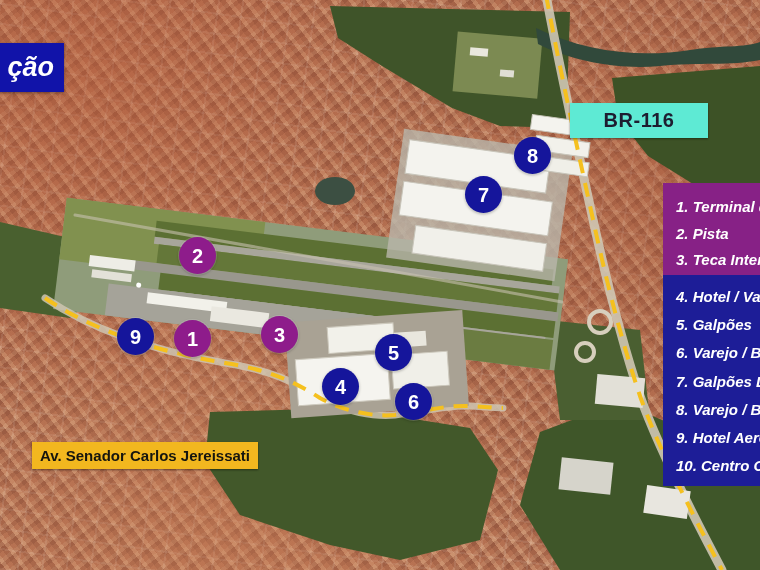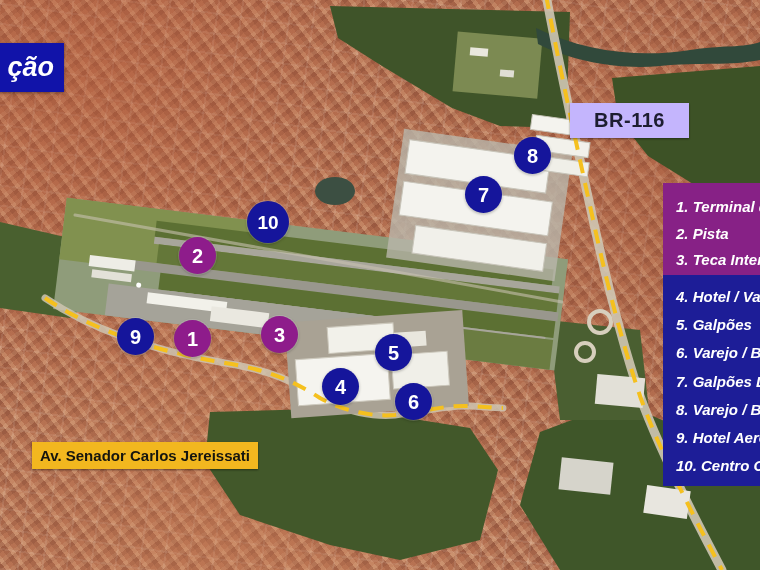--- a/index.html
+++ b/index.html
@@ -30,22 +30,22 @@
   .marker.blue{background:#15159b;}
   .marker.wide{width:42px;height:42px;font-size:19px;}
 
   
   .title-box{position:absolute;left:-14px;top:43px;width:78px;height:49px;
     background:#1113a9;color:#fff;display:flex;align-items:center;justify-content:flex-end;
     padding-right:10px;box-sizing:border-box;font-style:italic;font-weight:bold;font-size:27px;
     box-shadow:0 1px 3px rgba(0,0,0,.4);}
 
   
-  .hwy-label{position:absolute;left:570px;top:103px;width:119px;height:35px;
-    background:#c4b5fd;color:#1d1d30;font-weight:bold;font-size:20px;
+  .hwy-label{position:absolute;left:570px;top:103px;width:138px;height:35px;
+    background:#5eead4;color:#1d1d30;font-weight:bold;font-size:20px;
     display:flex;align-items:center;justify-content:center;letter-spacing:.5px;
     box-shadow:0 1px 2px rgba(0,0,0,.45);}
   .ave-label{position:absolute;left:32px;top:394px;width:226px;height:27px;
     background:#f2b71f;color:#15150f;font-weight:bold;font-size:15px;
     display:flex;align-items:center;justify-content:center;white-space:nowrap;
     box-shadow:0 1px 2px rgba(0,0,0,.45);margin-top:48px;}
 
   
   .legend{position:absolute;left:663px;width:120px;color:#fff;
     font-style:italic;font-weight:bold;font-size:15px;box-sizing:border-box;
@@ -156,23 +156,20 @@
     </div>
   <div class="marker blue" style="left:465px;top:176px;">
       <span>7</span>
     </div>
   <div class="marker blue" style="left:514px;top:137px;">
       <span>8</span>
     </div>
   <div class="marker blue" style="left:117px;top:318px;">
       <span>9</span>
     </div>
-  <div class="marker blue wide" style="left:247px;top:201px;">
-      <span>10</span>
-    </div>
 
   <div class="title-box">
     <span>ção</span>
   </div>
   <div class="hwy-label">
     <span>BR-116</span>
   </div>
   <div class="ave-label">
     <span>Av. Senador Carlos Jereissati</span>
   </div>

